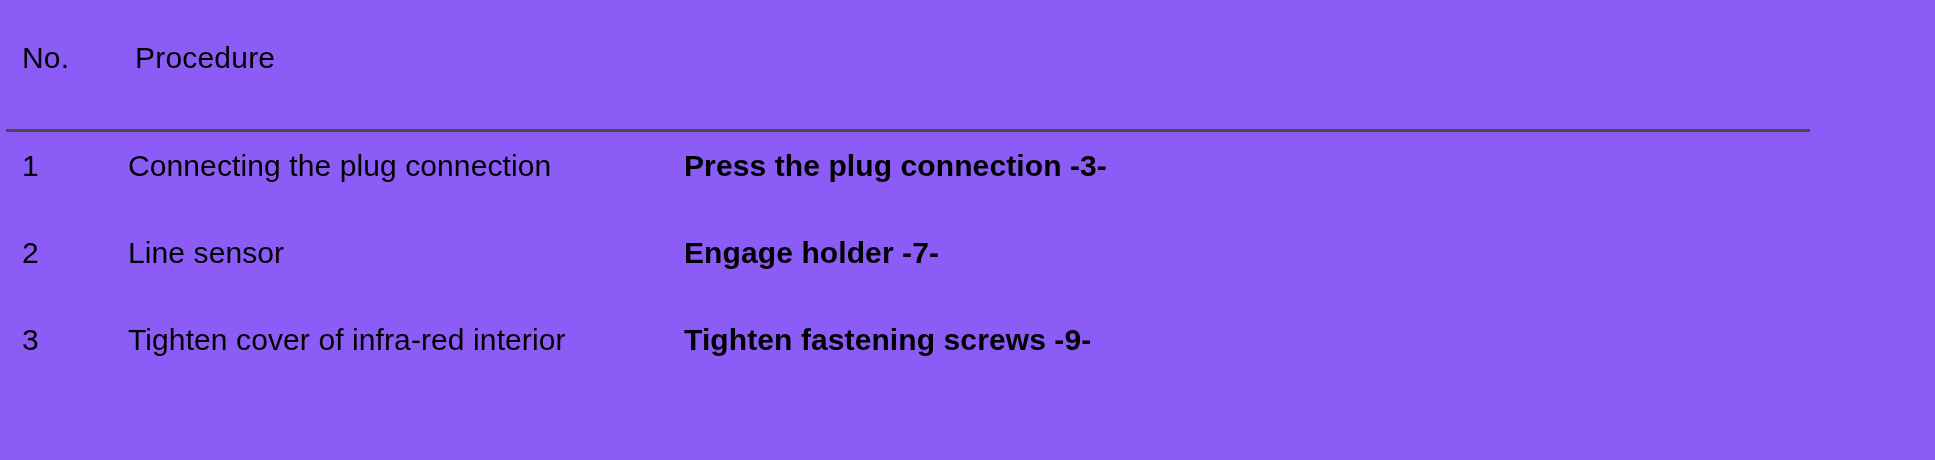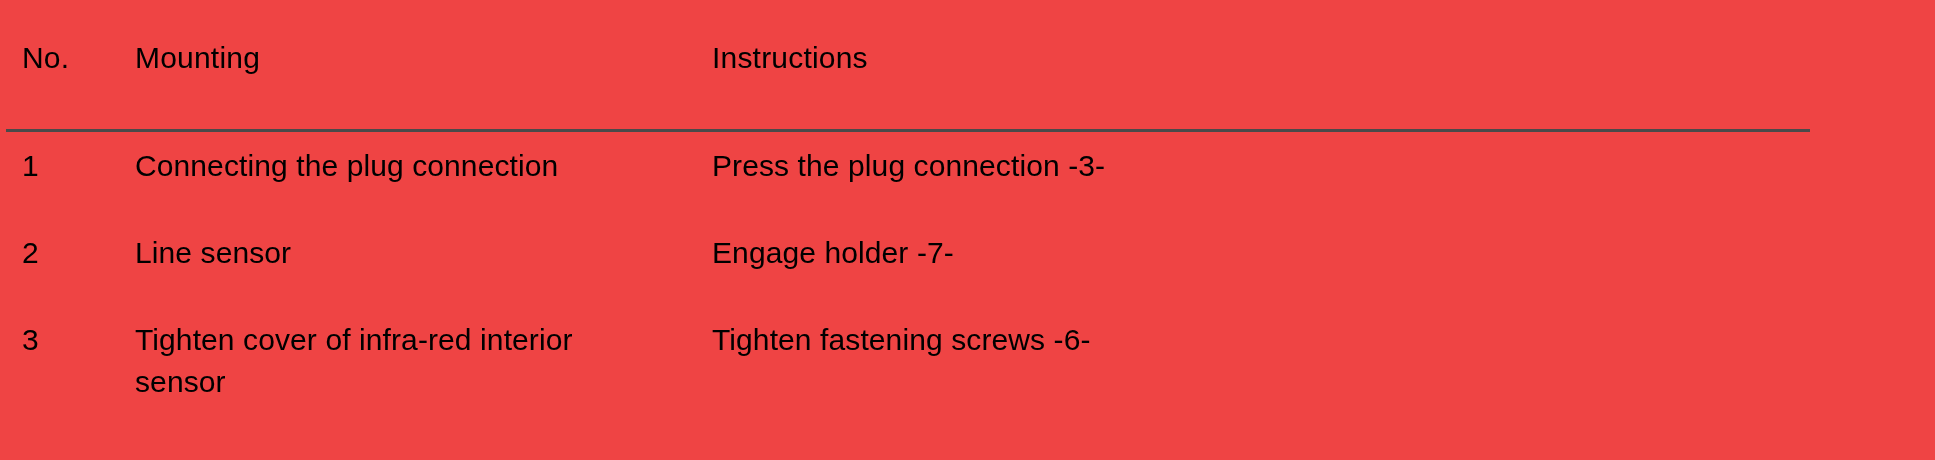--- a/index.html
+++ b/index.html
@@ -13,21 +13,21 @@
     height: 460px;
     font-family: "Liberation Sans", sans-serif;
     color: #000000;
     overflow: hidden;
   }
 
   .sheet {
     position: relative;
     width: 1935px;
     height: 460px;
-    background: #ef4444;
+    background: #8b5cf6;
   }
 
   
   .col-no        { position: absolute; left: 22px;  width: 100px; }
   .col-procedure { position: absolute; left: 135px; width: 560px; }
   .col-instr     { position: absolute; left: 712px; width: 900px; }
 
   
   .table-header {
     position: absolute;
@@ -73,35 +73,34 @@
 
   .cell {
     font-size: 30px;
     line-height: 42px;
     font-weight: 400;
     letter-spacing: 0.1px;
     color: #000000;
   }
   .cell.nowrap { white-space: nowrap; }
   .cell-no { left: 22px; }
-  .cell-procedure { left: 135px; width: 545px; }
-  .cell-instr { left: 712px; width: 900px; white-space: nowrap; }
+  .cell-procedure { left: 128px; width: 545px; }
+  .cell-instr { left: 684px; width: 900px; white-space: nowrap; font-weight: bold; }
 
   
   .cell-procedure .line { display: block; }
 </style>
 </head>
 <body style="background: rgb(255, 255, 255); color: rgb(0, 0, 0);">
 
 <div class="sheet">
 
   <div class="table-header">
     <div class="hcell col-no">No.</div>
-    <div class="hcell col-procedure">Mounting</div>
-    <div class="hcell col-instr">Instructions</div>
+    <div class="hcell col-procedure">Procedure</div>
   </div>
 
   <div class="header-rule" style="background: rgb(74, 74, 74);"></div>
 
   <div class="table-body">
 
     <div class="trow trow-1">
       <div class="cell cell-no nowrap col-no">1</div>
       <div class="cell cell-procedure col-procedure">
         <span class="line">Connecting the plug connection</span>
@@ -114,19 +113,18 @@
       <div class="cell cell-procedure col-procedure">
         <span class="line">Line sensor</span>
       </div>
       <div class="cell cell-instr col-instr">Engage holder -7-</div>
     </div>
 
     <div class="trow trow-3">
       <div class="cell cell-no nowrap col-no">3</div>
       <div class="cell cell-procedure col-procedure">
         <span class="line">Tighten cover of infra-red interior</span>
-        <span class="line">sensor</span>
       </div>
-      <div class="cell cell-instr col-instr">Tighten fastening screws -6-</div>
+      <div class="cell cell-instr col-instr">Tighten fastening screws -9-</div>
     </div>
 
   </div>
 </div>
 
 </body></html>

